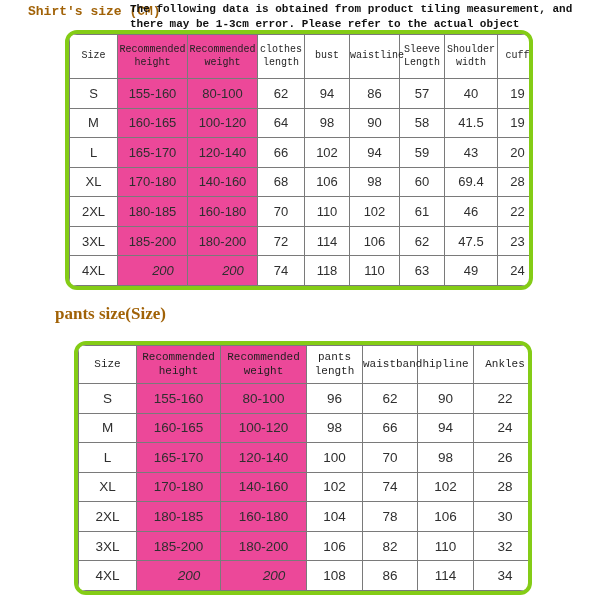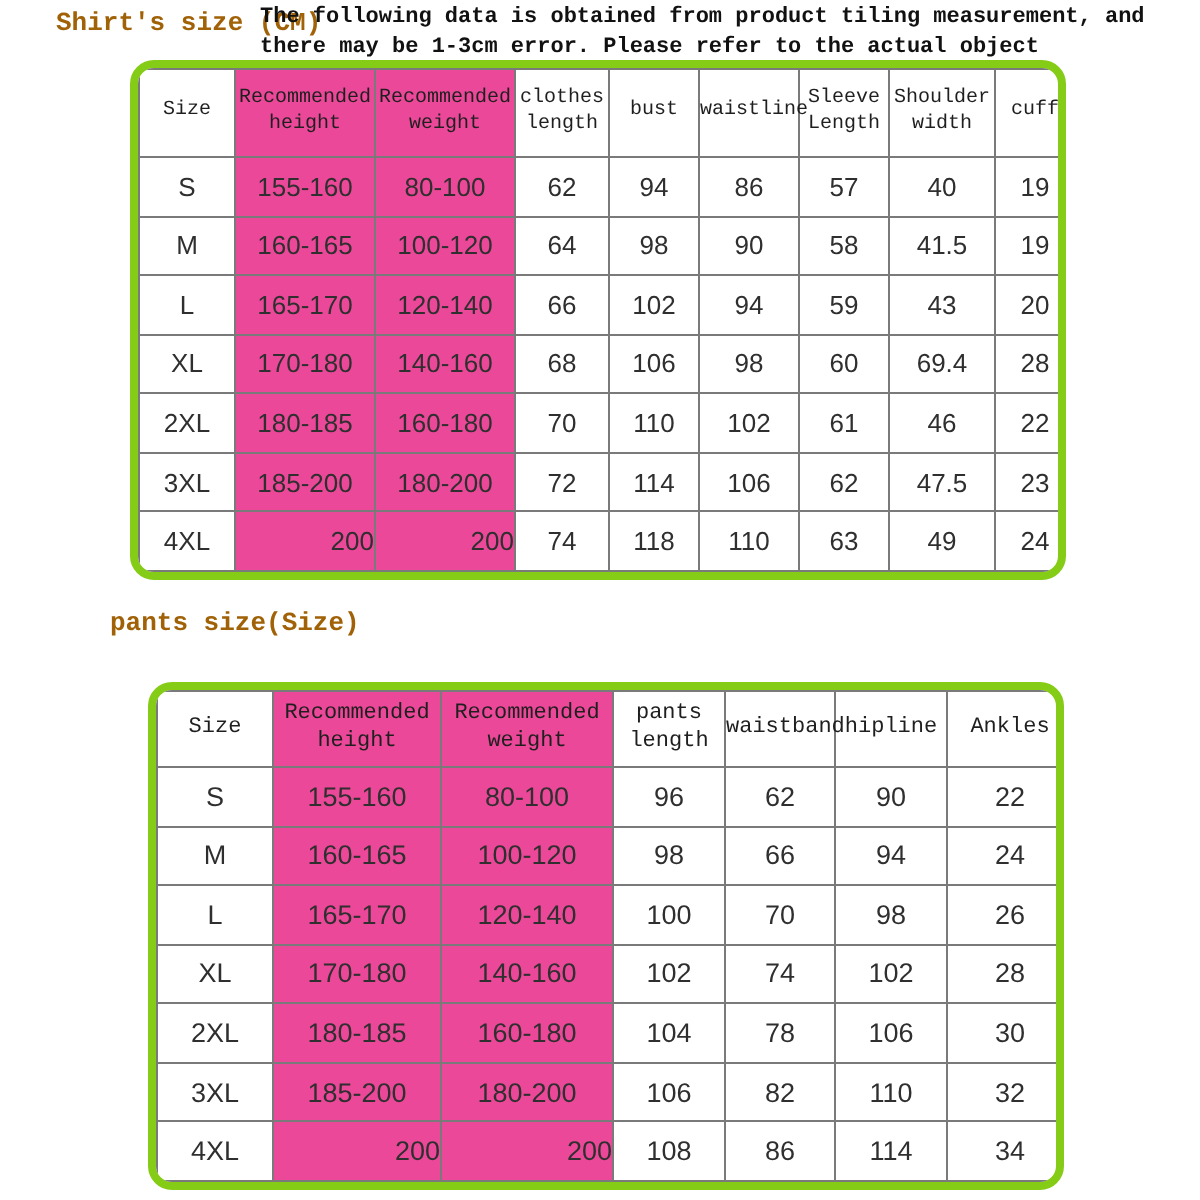--- a/index.html
+++ b/index.html
@@ -19,21 +19,21 @@
   }
   .section-title {
     position: absolute;
     font-family: "Liberation Mono", monospace;
     font-weight: bold;
     color: #a16207;
     white-space: nowrap;
     margin-left: 20px;
   }
   #shirt-title { left: 8px; top: 4px; font-size: 13px; }
-  #pants-title { left: 35px; top: 304px; font-size: 13px; }
+  #pants-title { left: 35px; top: 304px; font-size: 17px; font-family: Liberation Serif, serif; }
   #disclaimer {
     position: absolute;
     left: 130px;
     top: 2px;
     width: 466px;
     font-family: "Liberation Mono", monospace;
     font-weight: bold;
     font-size: 11px;
     line-height: 15px;
     color: #111111;
@@ -71,22 +71,23 @@
   #shirt-table th { font-size: 10px; }
   #pants-table th { font-size: 11px; }
   #shirt-table thead tr { height: 44px; }
   #pants-table thead tr { height: 38px; }
   #shirt-table td { font-size: 13px; }
   #pants-table td { font-size: 13.5px; }
   td.size-col { font-size: 14px; }
   .pink { background: #ec4899; }
   
   table.tbl tbody tr:last-child td.pink {
-    text-align: right;
+    text-align: center;
     padding-left: 21px;
+    font-style: italic;
   }
 </style>
 </head>
 <body>
 
 <div class="stage">
 
   <div id="shirt-title" class="section-title">Shirt's size (CM)</div>
 
   <div id="disclaimer">The following data is obtained from product tiling measurement, and there may be 1-3cm error. Please refer to the actual object</div>

